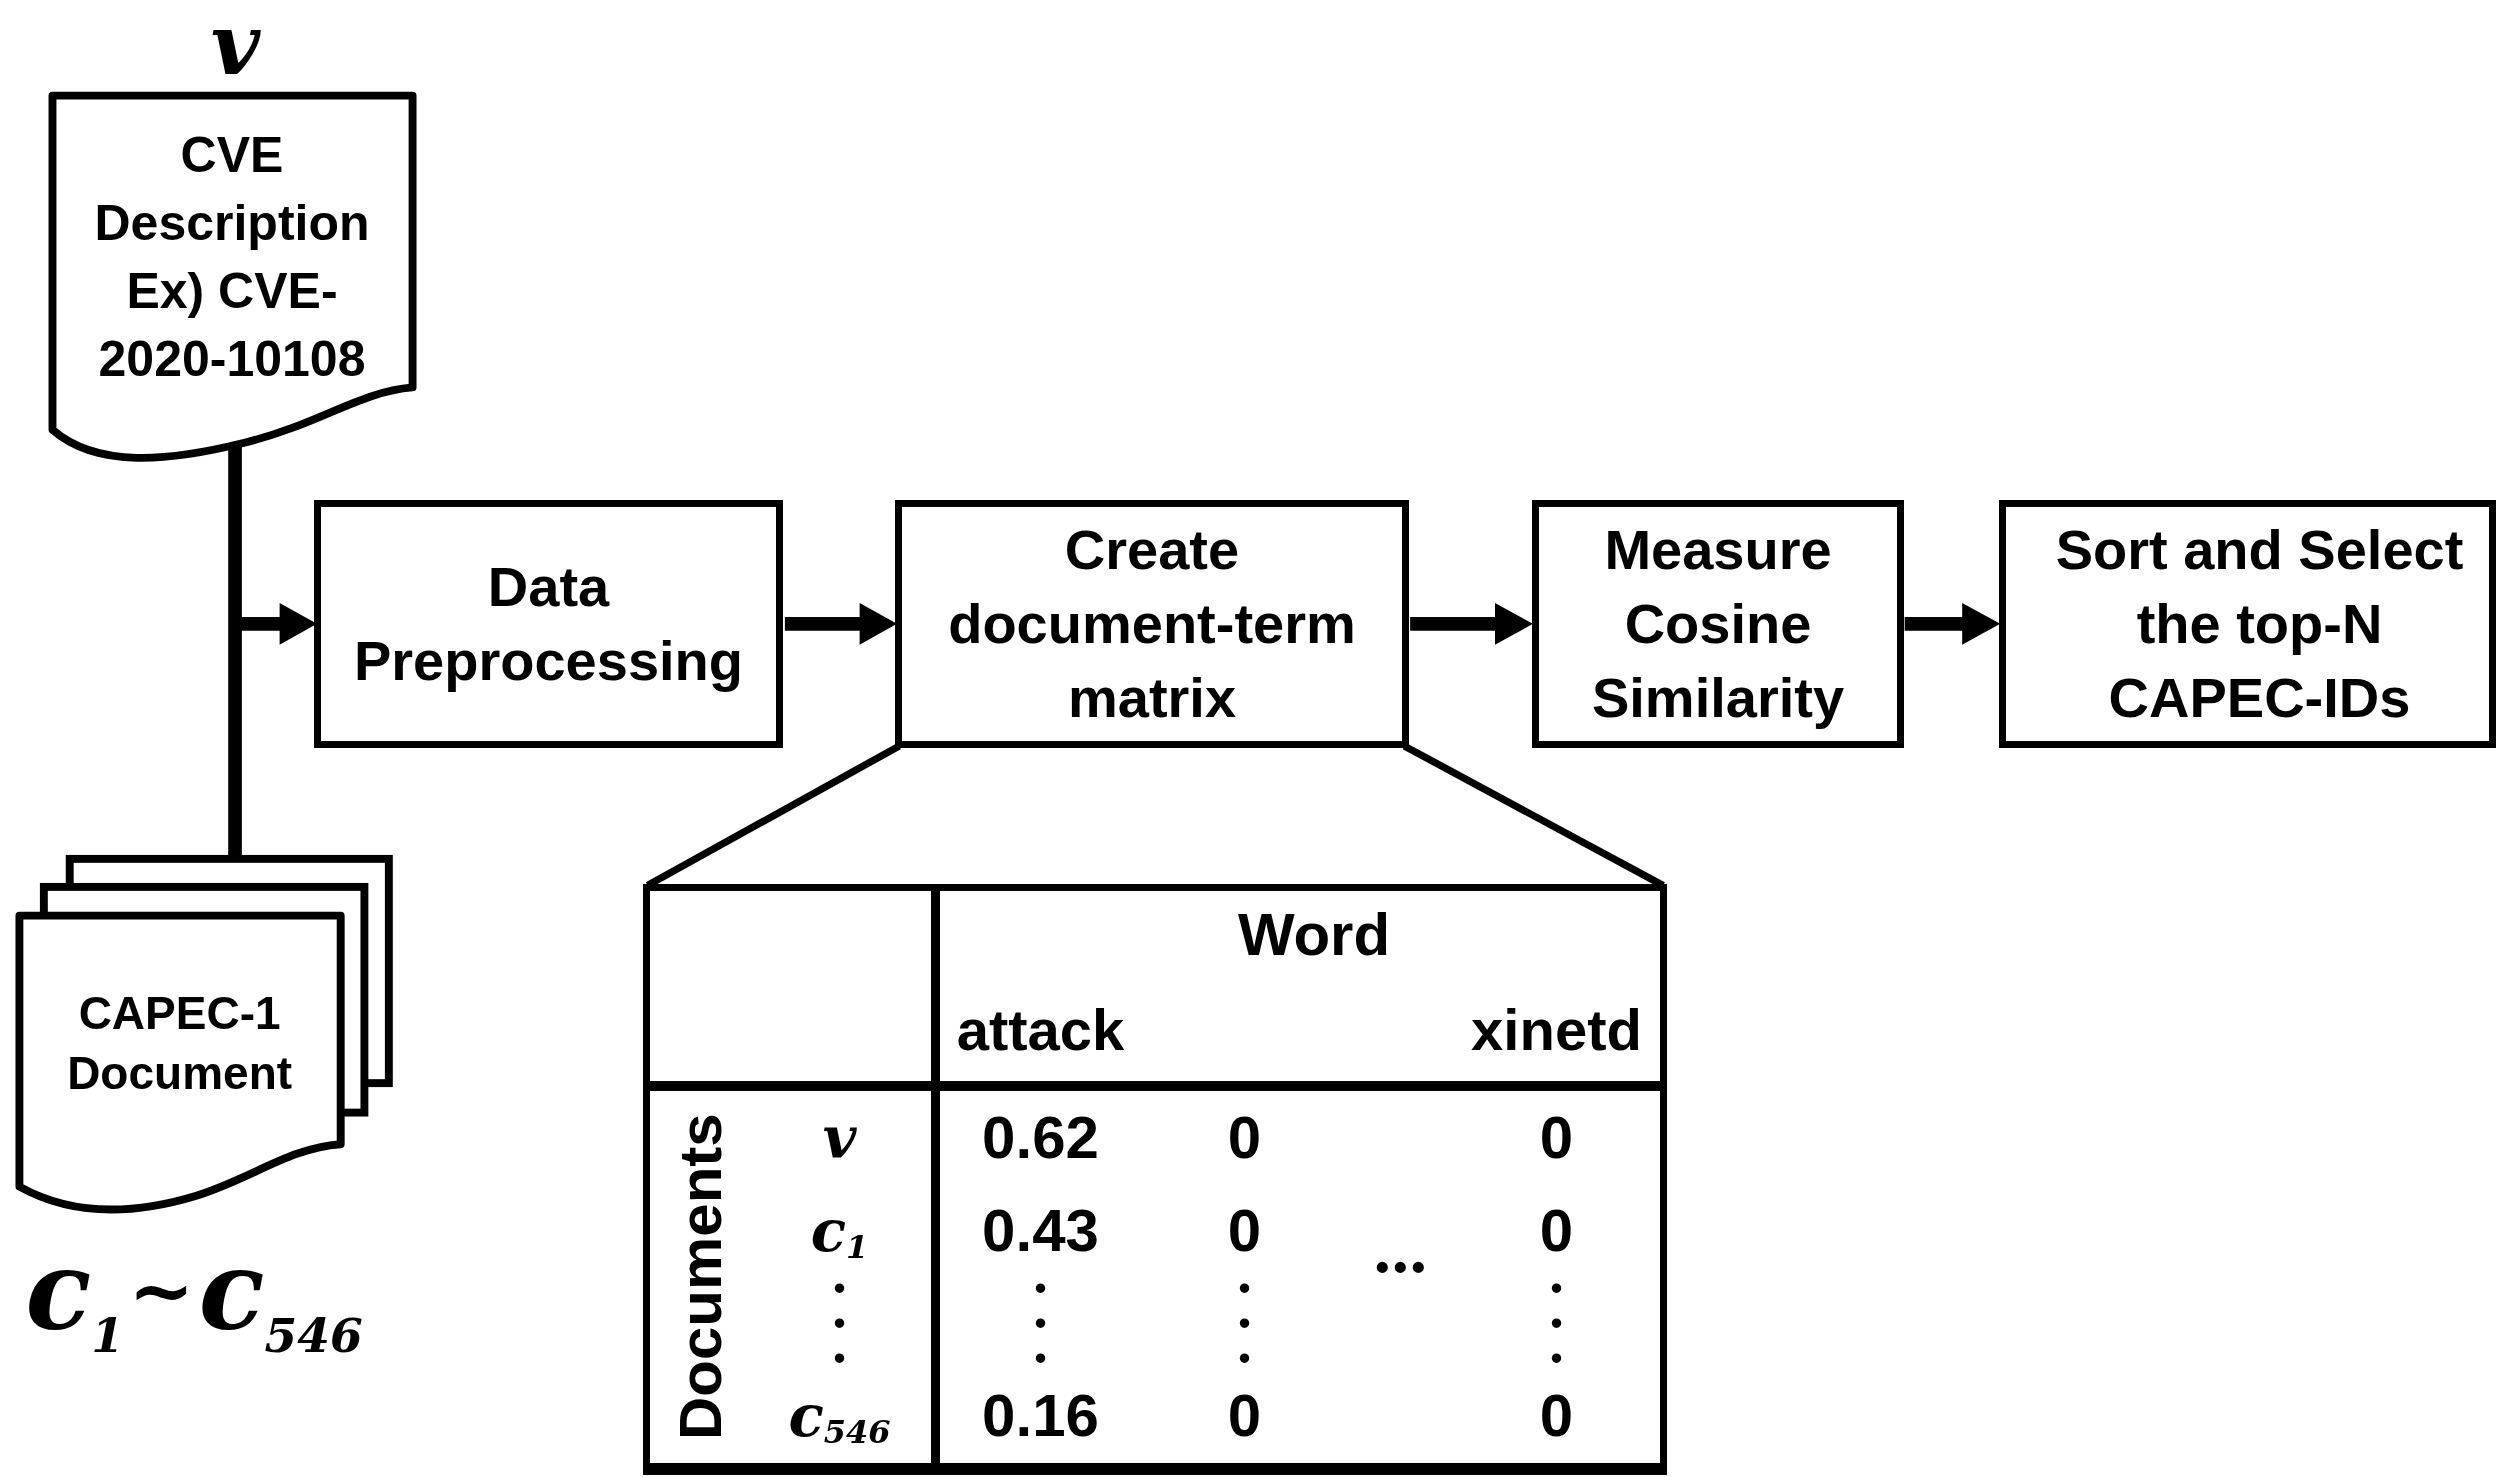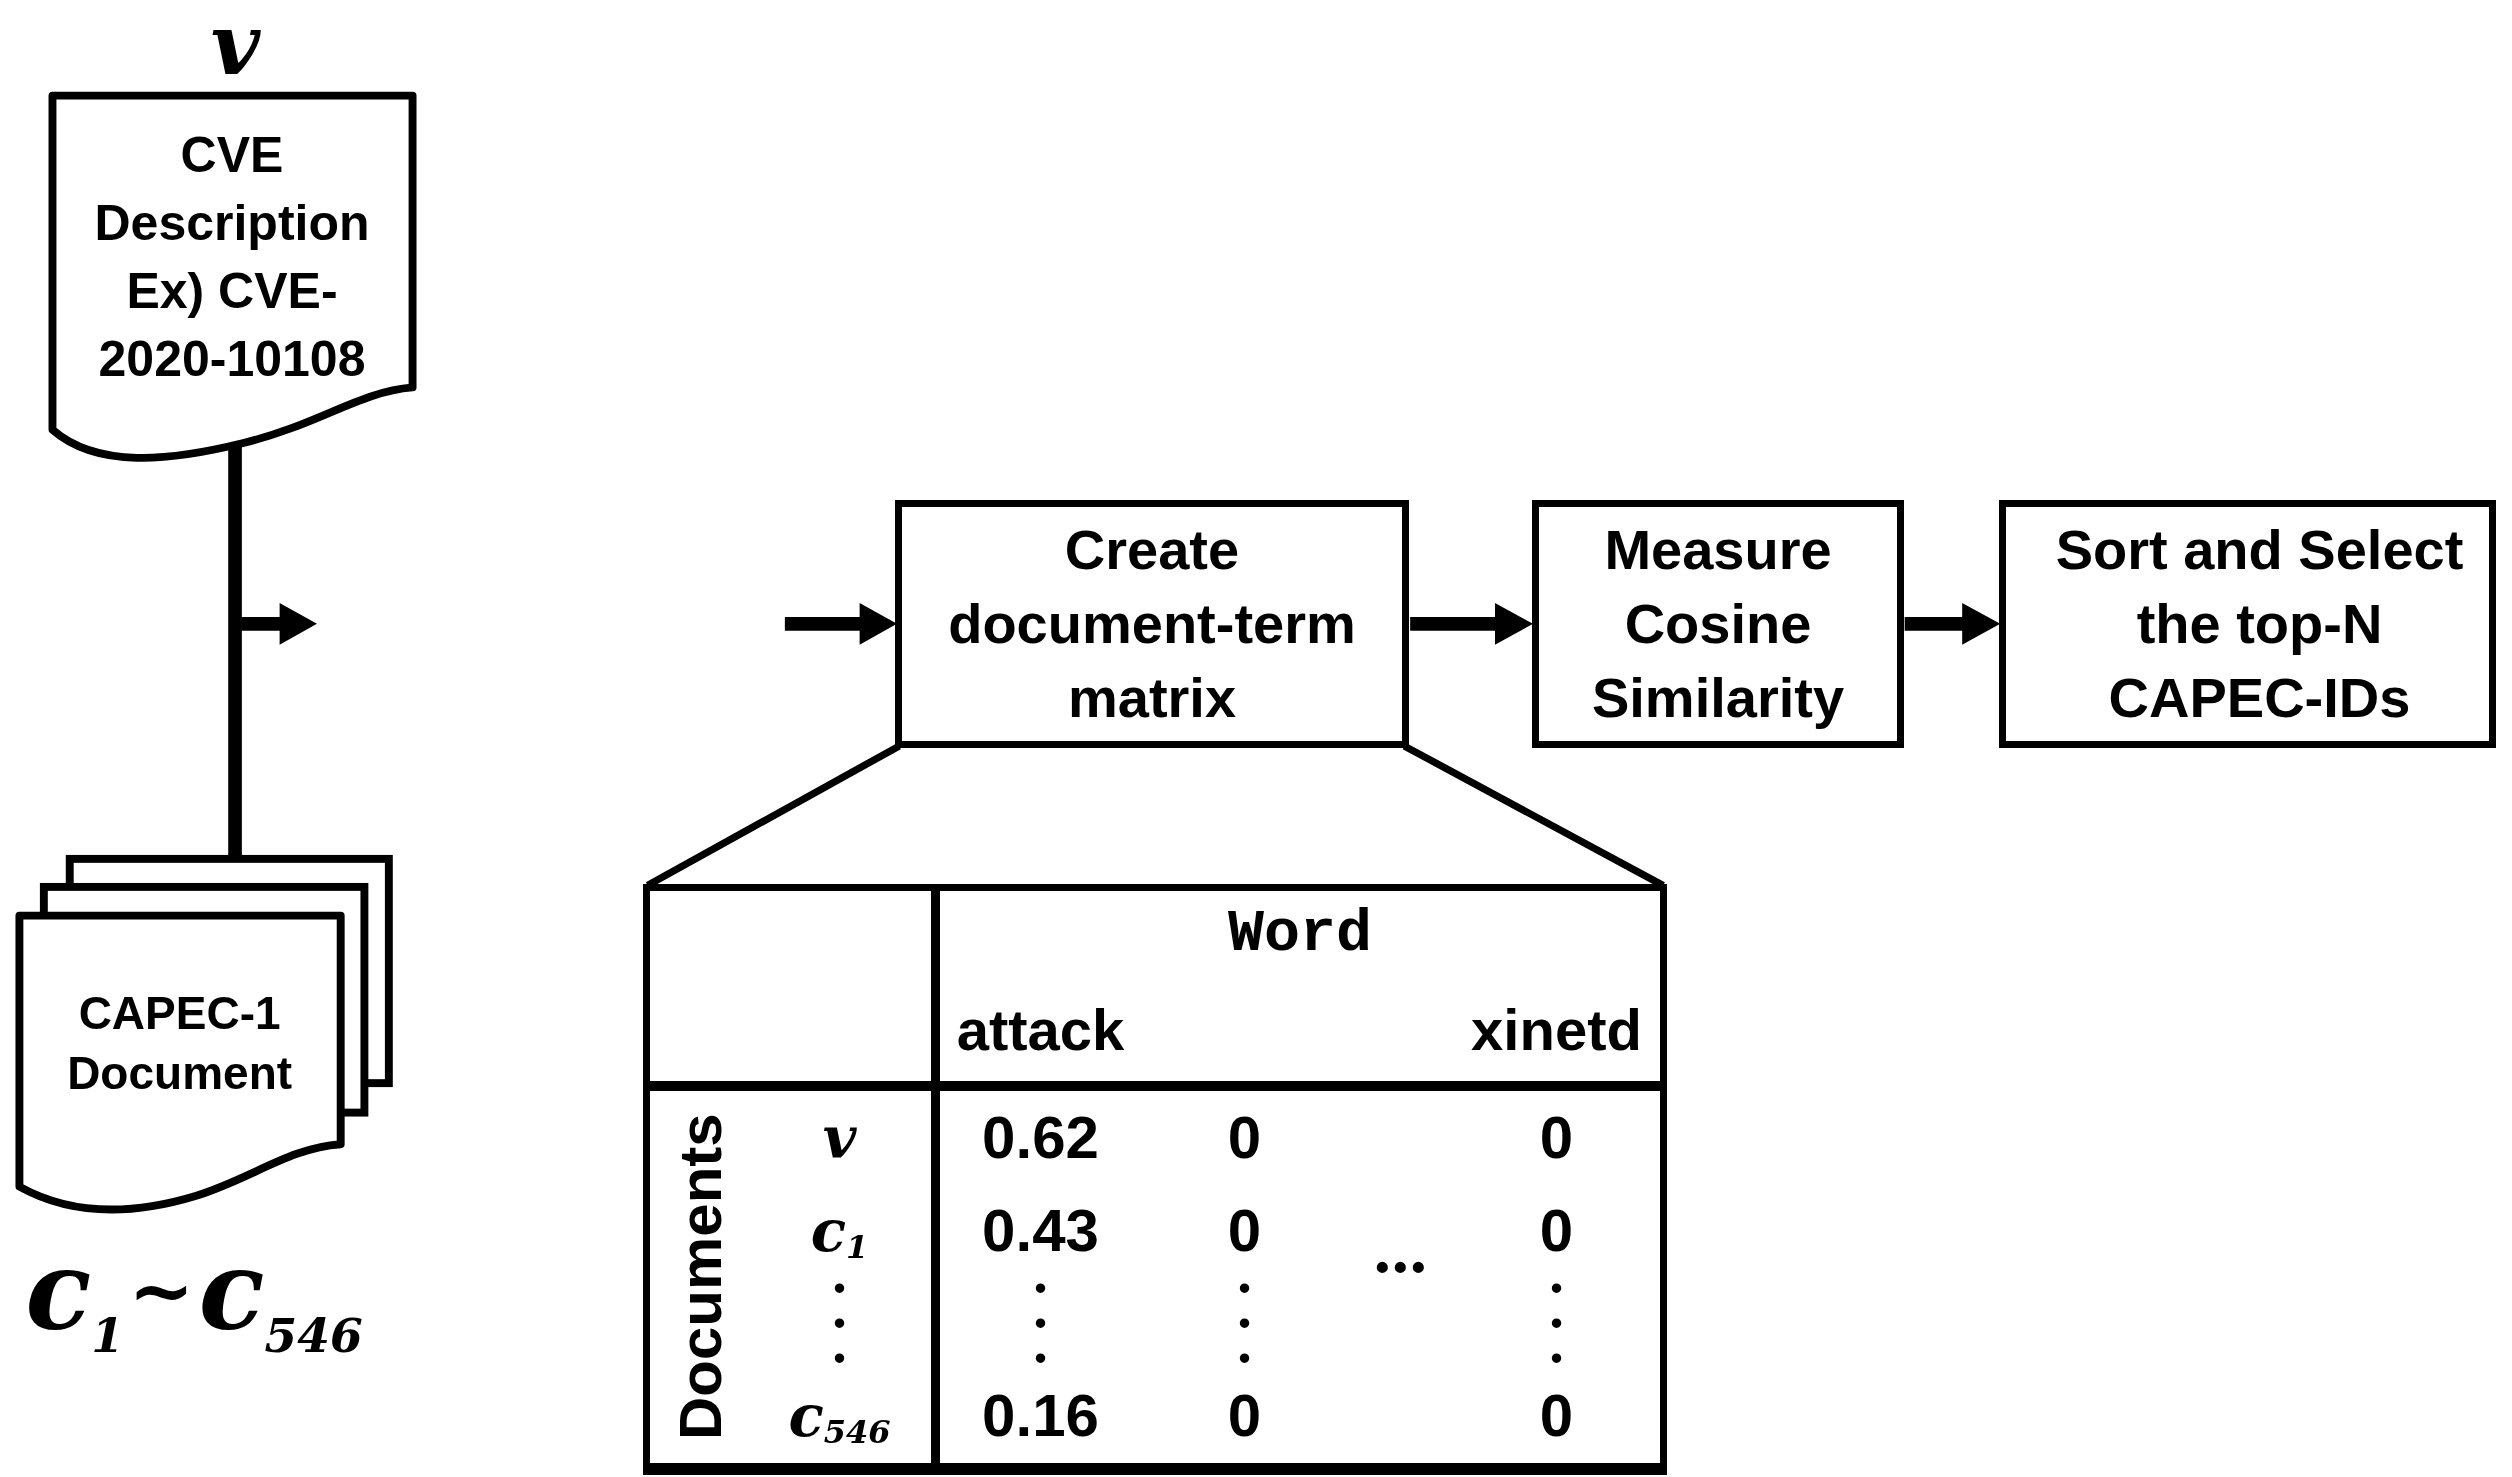--- a/index.html
+++ b/index.html
@@ -46,21 +46,21 @@
 
   
   .mtable {
     position: absolute; left: 643px; top: 884px; width: 1024px; height: 591px;
     box-sizing: border-box; border: 7.2px solid #000; border-bottom-width: 12.2px;
     background: #fff;
   }
   .mtable .cell { position: absolute; display: flex; align-items: center; justify-content: center; }
   .vdiv { position: absolute; left: 281px; top: 0; width: 9.3px; height: 100%; background: #000; }
   .hdiv { position: absolute; left: 0; top: 190px; width: 100%; height: 10px; background: #000; }
-  .word-h { left: 290px; top: 2.9px; width: 720px; height: 81px; font-weight: bold; font-size: 60px; font-family: Liberation Mono, monospace; }
+  .word-h { left: 304px; top: 2.9px; width: 720px; height: 81px; font-weight: bold; font-size: 60px; }
   .sub-h  { top: 97px; height: 83px; font-weight: bold; font-size: 58px; }
   .sh0 { left: 295px;  width: 191px; }
   .sh1 { left: 487px;  width: 216px; }
   .sh3 { left: 803px; width: 207px; }
   .docs-label {
     left: 7.2px; top: 200px; width: 86px; height: 371px;
     writing-mode: vertical-rl; transform: rotate(180deg);
     font-weight: bold; font-size: 60px; text-align: center;
   }
   .rlabel { left: 93px; width: 193px; height: 93px;
@@ -103,20 +103,22 @@
     <path d="M 27 1274 L 474 1274 L 474 1592 C 402 1597 350 1640 272 1664 C 196 1687 106 1695 27 1651 Z" fill="#ffffff" stroke="#000" stroke-width="11" stroke-linejoin="round"></path>
   </svg>
 
   <div class="v-label">v</div>
 
   <div class="doc-text cve-text">CVE
 Description
 Ex) CVE-
 2020-10108</div>
 
+  <div class="fbox b0">Data
+Preprocessing</div>
   <div class="fbox b2">Measure
 Cosine
 Similarity</div>
   <div class="fbox b1">Create
 document-term
 matrix</div>
   <div class="fbox b3">Sort and Select
 the top-N
 CAPEC-IDs</div>
 

